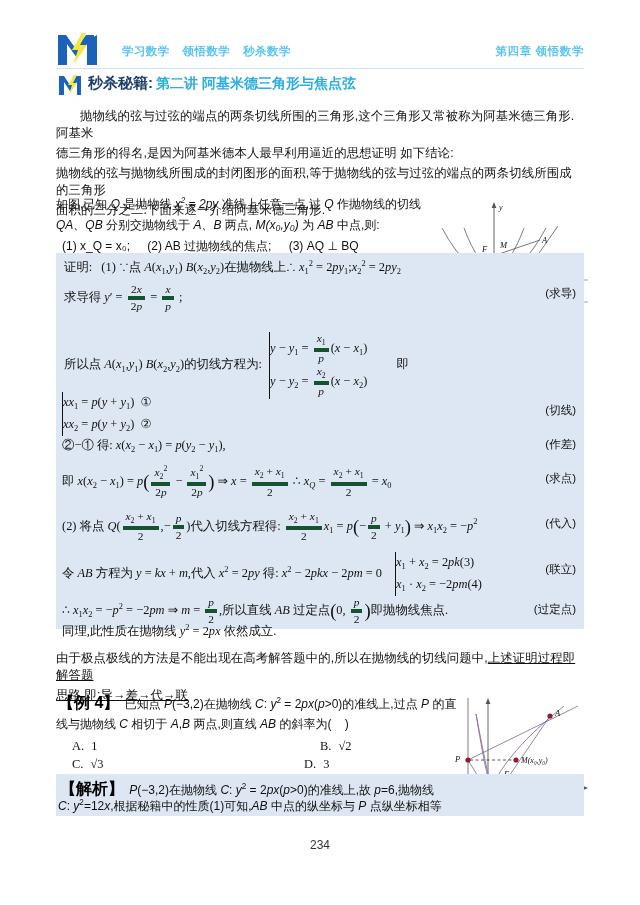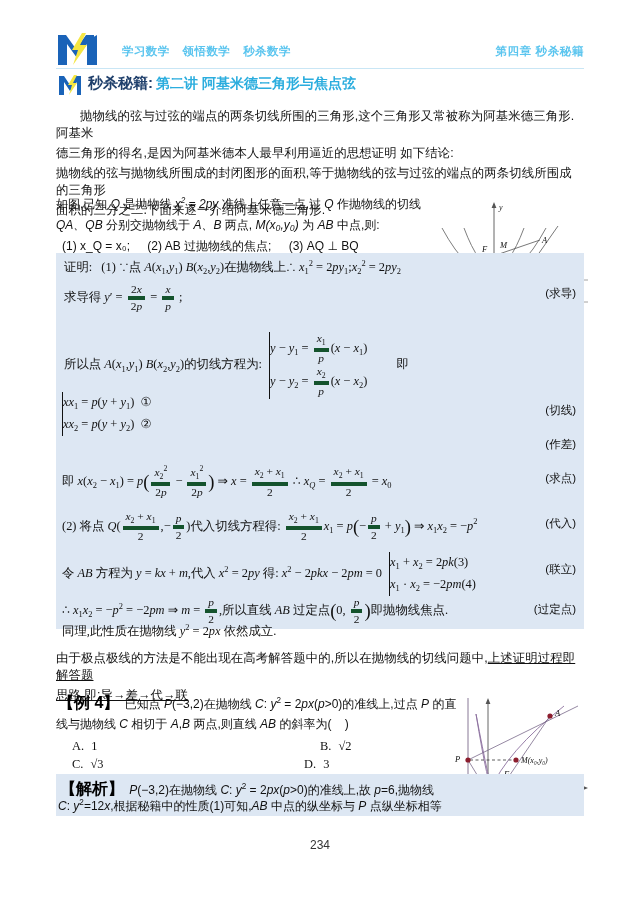--- a/index.html
+++ b/index.html
@@ -190,21 +190,21 @@
       <path d="M2 34 L2 4 L10 4 L20 18 L30 4 L38 4 L38 34 L31 34 L31 13 L21 27 L11 13 L11 34 Z" fill="#1a63b8"></path>
       <path d="M26 2 L16 19 L22 19 L17 34 L31 14 L24 14 L30 2 Z" fill="#f5e642"></path>
       <path d="M34 8 L41 4 L41 34 L34 34 Z" fill="#1a63b8"></path>
     </svg>
   </div>
 
   <div class="header-nav">
     <span>学习数学</span><span>领悟数学</span><span>秒杀数学</span>
   </div>
 
-  <div class="header-chapter">第四章  秒杀秘籍</div>
+  <div class="header-chapter">第四章  领悟数学</div>
 
   <div class="header-rule"></div>
 
   <div class="logo-small">
     <svg width="24" height="22" viewBox="0 0 24 22">
       <path d="M1 21 L1 2 L6 2 L12 11 L18 2 L23 2 L23 21 L19 21 L19 8 L12 17 L6 8 L6 21 Z" fill="#1a63b8"></path>
       <path d="M16 1 L10 11 L14 11 L11 21 L19 9 L15 9 L19 1 Z" fill="#f5e642"></path>
     </svg>
   </div>
   <div class="title-row">
@@ -300,35 +300,38 @@
   </div>
 
   <div class="mathline" style="left:60px; top:392px;">
     <span class="brace">
       <span class="row"><span class="it">xx</span><sub>1</sub> = <span class="it">p</span>(<span class="it">y</span> + <span class="it">y</span><sub>1</sub>)&nbsp; ①</span>
       <span class="row"><span class="it">xx</span><sub>2</sub> = <span class="it">p</span>(<span class="it">y</span> + <span class="it">y</span><sub>2</sub>)&nbsp; ②</span>
     </span>
   </div>
   <div class="tag" style="top:403px;">(切线)</div>
 
+  <div class="mathline" style="left:62px; top:437px;">
+    ②−① <span class="cn">得:</span> <span class="it">x</span>(<span class="it">x</span><sub>2</sub> − <span class="it">x</span><sub>1</sub>) = <span class="it">p</span>(<span class="it">y</span><sub>2</sub> − <span class="it">y</span><sub>1</sub>),
+  </div>
   <div class="tag" style="top:437px;">(作差)</div>
 
   <div class="mathline" style="left:62px; top:465px;">
     <span class="cn">即</span> <span class="it">x</span>(<span class="it">x</span><sub>2</sub> − <span class="it">x</span><sub>1</sub>) = <span class="it">p</span><span class="big-paren">(</span><span class="frac"><span class="num"><span class="it">x</span><sub>2</sub><sup>2</sup></span><span class="den">2<span class="it">p</span></span></span> − <span class="frac"><span class="num"><span class="it">x</span><sub>1</sub><sup>2</sup></span><span class="den">2<span class="it">p</span></span></span><span class="big-paren">)</span> ⇒ <span class="it">x</span> = <span class="frac"><span class="num"><span class="it">x</span><sub>2</sub> + <span class="it">x</span><sub>1</sub></span><span class="den">2</span></span> ∴ <span class="it">x<sub>Q</sub></span> = <span class="frac"><span class="num"><span class="it">x</span><sub>2</sub> + <span class="it">x</span><sub>1</sub></span><span class="den">2</span></span> = <span class="it">x</span><sub>0</sub>
   </div>
   <div class="tag" style="top:471px;">(求点)</div>
 
   <div class="mathline" style="left:62px; top:510px;">
     (2) <span class="cn">将点</span> <span class="it">Q</span>(<span class="frac"><span class="num"><span class="it">x</span><sub>2</sub> + <span class="it">x</span><sub>1</sub></span><span class="den">2</span></span>,−<span class="frac"><span class="num"><span class="it">p</span></span><span class="den">2</span></span>)<span class="cn">代入切线方程得:</span> <span class="frac"><span class="num"><span class="it">x</span><sub>2</sub> + <span class="it">x</span><sub>1</sub></span><span class="den">2</span></span><span class="it">x</span><sub>1</sub> = <span class="it">p</span><span class="big-paren">(</span>−<span class="frac"><span class="num"><span class="it">p</span></span><span class="den">2</span></span> + <span class="it">y</span><sub>1</sub><span class="big-paren">)</span> ⇒ <span class="it">x</span><sub>1</sub><span class="it">x</span><sub>2</sub> = −<span class="it">p</span><sup>2</sup>
   </div>
   <div class="tag" style="top:516px;">(代入)</div>
 
   <div class="mathline" style="left:62px; top:552px;">
     <span class="cn">令</span> <span class="it">AB</span> <span class="cn">方程为</span> <span class="it">y</span> = <span class="it">kx</span> + <span class="it">m</span>,<span class="cn">代入</span> <span class="it">x</span><sup>2</sup> = 2<span class="it">py</span> <span class="cn">得:</span> <span class="it">x</span><sup>2</sup> − 2<span class="it">pkx</span> − 2<span class="it">pm</span> = 0
-    <span class="brace" style="margin-left:4px">
+    <span class="brace" style="margin-left:10px">
       <span class="row"><span class="it">x</span><sub>1</sub> + <span class="it">x</span><sub>2</sub> = 2<span class="it">pk</span>(3)</span>
       <span class="row"><span class="it">x</span><sub>1</sub> · <span class="it">x</span><sub>2</sub> = −2<span class="it">pm</span>(4)</span>
     </span>
   </div>
   <div class="tag" style="top:562px;">(联立)</div>
 
   <div class="mathline" style="left:62px; top:596px;">
     ∴ <span class="it">x</span><sub>1</sub><span class="it">x</span><sub>2</sub> = −<span class="it">p</span><sup>2</sup> = −2<span class="it">pm</span> ⇒ <span class="it">m</span> = <span class="frac"><span class="num"><span class="it">p</span></span><span class="den">2</span></span>,<span class="cn">所以直线</span> <span class="it">AB</span> <span class="cn">过定点</span><span class="big-paren">(</span>0, <span class="frac"><span class="num"><span class="it">p</span></span><span class="den">2</span></span><span class="big-paren">)</span><span class="cn">即抛物线焦点.</span>
   </div>
   <div class="tag" style="top:602px;">(过定点)</div>

